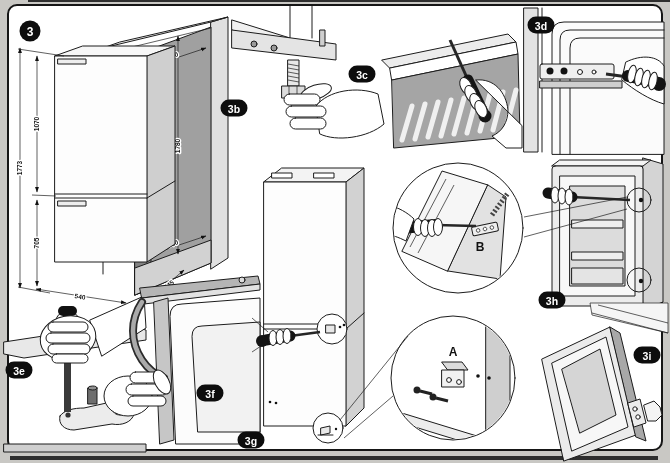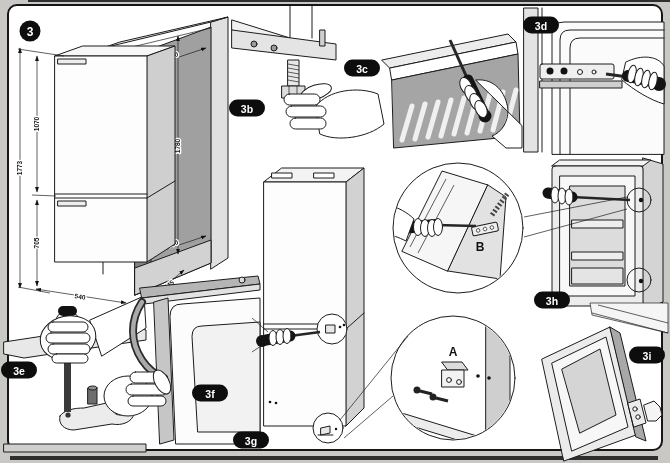--- a/index.html
+++ b/index.html
@@ -9,21 +9,21 @@
          border:2px solid #161616;border-radius:10px}
   .edge{position:absolute;background:#2e2e2e}
   svg{position:absolute;overflow:visible}
   .s{stroke:#1c1c1c;stroke-width:1;stroke-linejoin:round;stroke-linecap:round}
   .thin{stroke:#1c1c1c;stroke-width:.7}
   .dim{font:bold 6.5px "Liberation Sans",sans-serif;fill:#111;stroke:#fff;stroke-width:2.6px;
        paint-order:stroke;text-anchor:middle;stroke-linejoin:round}
   .plab{font:bold 12px "Liberation Sans",sans-serif;fill:#111;text-anchor:middle}
   .badge{position:absolute;background:#0d0d0d;color:#fff;display:flex;align-items:center;
          justify-content:center;transform:translate(-50%,-50%);z-index:6;
-         font:bold 10.5px "Liberation Sans",sans-serif;width:36px;height:17px;border-radius:9px}
+         font:bold 10.5px "Liberation Sans",sans-serif;width:27px;height:17px;border-radius:9px}
   .badge.round{width:21px;height:21px;border-radius:50%;font:bold 12px "Liberation Sans",sans-serif}
 </style>
 </head>
 <body>
 
 <div id="screen">
   <div class="edge" style="left:28px;top:0;width:642px;height:2px"></div>
   <div class="edge" style="left:10px;top:456px;width:648px;height:4px"></div>
   <div class="panel"></div>
 
@@ -378,21 +378,21 @@
   </svg>
 
   <svg style="left:0;top:0;pointer-events:none" width="670" height="463">
     <line class="thin" x1="524" y1="217" x2="627" y2="197"></line>
     <line class="thin" x1="524" y1="237" x2="627" y2="209"></line>
     <line class="thin" x1="340" y1="420" x2="408" y2="336"></line>
     <line class="thin" x1="344" y1="438" x2="393" y2="396"></line>
   </svg>
 
   <div class="badge round" style="left:30px;top:31px">3</div>
-  <div class="badge" style="left:247px;top:108px">3b</div>
-  <div class="badge" style="left:362px;top:68px">3c</div>
+  <div class="badge" style="left:234px;top:108px">3b</div>
+  <div class="badge" style="left:362px;top:74px">3c</div>
   <div class="badge" style="left:541px;top:25px">3d</div>
   <div class="badge" style="left:19px;top:370px">3e</div>
   <div class="badge" style="left:210px;top:393px">3f</div>
   <div class="badge" style="left:251px;top:440px">3g</div>
   <div class="badge" style="left:552px;top:300px">3h</div>
   <div class="badge" style="left:647px;top:355px">3i</div>
 </div>
 
 </body></html>

